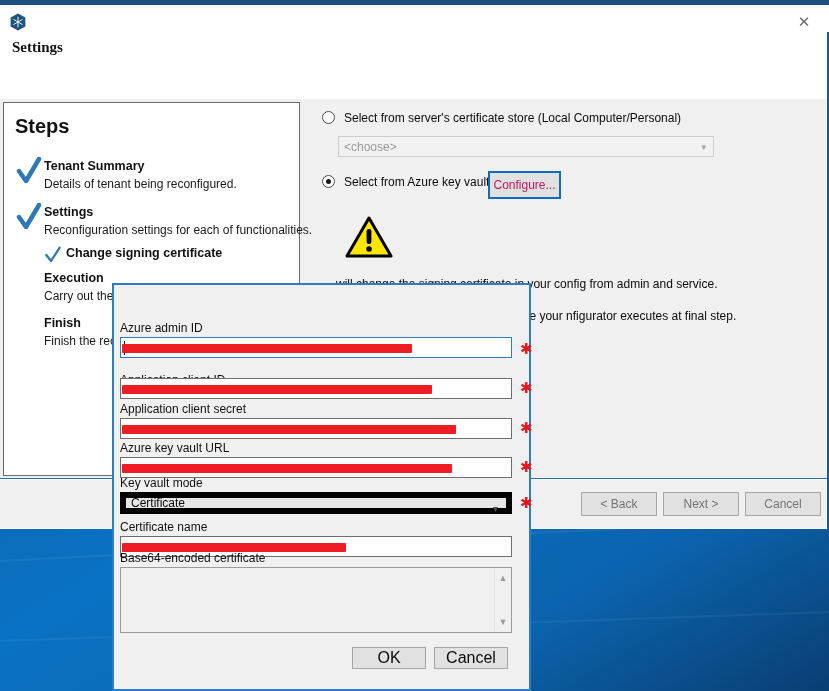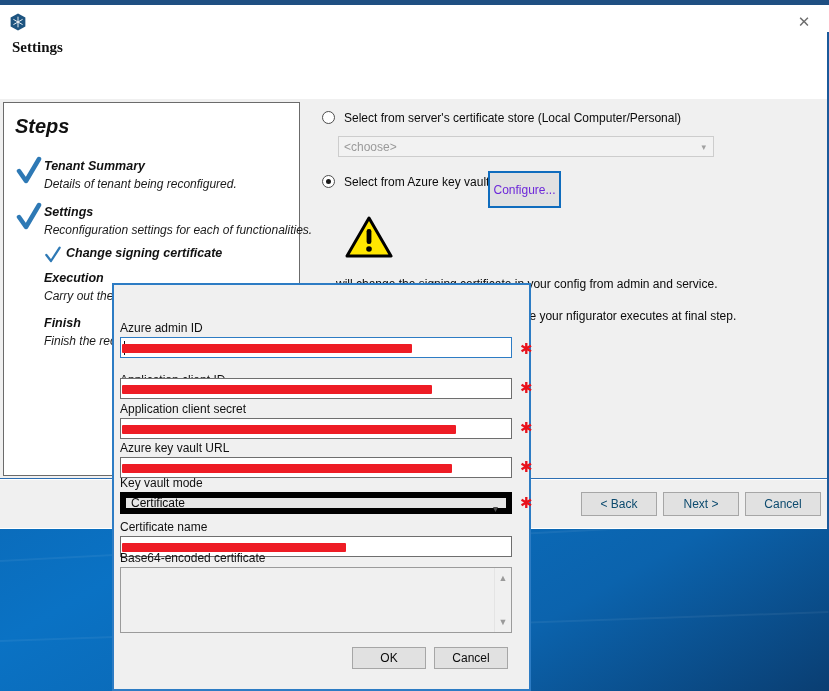--- a/index.html
+++ b/index.html
@@ -87,21 +87,20 @@
     background: #f0f0f0;
     border-bottom: 1px solid #2d6fb3;
     box-sizing: border-box;
   }
   #steps-panel {
     position: absolute; left: 3px; top: 3px;
     width: 297px; height: 374px;
     background: #ffffff;
     border: 1px solid #6b6b6b;
     box-sizing: border-box;
-    font-style: italic;
   }
   #steps-heading {
     position: absolute; left: 11px; top: 12px;
     font-size: 20px; font-weight: bold; color: #111;
   }
   .step {
     position: absolute; left: 12px; width: 280px;
   }
   .step-check {
     position: absolute; left: 0px; top: -3px;
@@ -152,25 +151,25 @@
     display: flex; align-items: center;
     font-size: 12px; color: #9a9a9a;
     padding-left: 5px;
   }
   #cert-store-select .chev {
     position: absolute; right: 7px; top: 5px;
     color: #a0a0a0; font-size: 9px;
   }
   #configure-button {
     position: absolute; left: 178px; top: 69px;
-    width: 73px; height: 37px;
+    width: 73px; height: 28px;
     background: #e1e1e1;
     border: 2px solid #0f6cbd;
     box-sizing: border-box;
-    font-size: 12px; color: #6d28d9;
+    font-size: 12px; color: #be185d;
     display: flex; align-items: center; justify-content: center;
   }
   #warning-icon {
     position: absolute; left: 35px; top: 114px;
     width: 48px; height: 42px;
   }
   #warning-text {
     position: absolute; left: 26px; top: 174px;
     width: 420px;
     font-size: 12px; color: #0b0b0b;
@@ -183,21 +182,21 @@
     position: absolute; left: 0; top: 480px;
     width: 827px; height: 48px;
     background: #f0f0f0;
   }
   .wiz-btn {
     position: absolute; top: 12px;
     width: 76px; height: 24px;
     background: #e1e1e1;
     border: 1px solid #a6a6a6;
     box-sizing: border-box;
-    font-size: 12px; color: #0c4a6e;
+    font-size: 12px; color: #737373;
     display: flex; align-items: center; justify-content: center;
   }
   #btn-back { left: 581px; }
   #btn-next { left: 663px; }
   #btn-cancel { left: 745px; }
 
   
   #akv-dialog {
     position: absolute;
     left: 112px; top: 283px;
@@ -272,21 +271,21 @@
     color: #9a9a9a; font-size: 9px;
   }
   #b64-scrollbar .arrow.up { top: 2px; }
   #b64-scrollbar .arrow.down { bottom: 2px; }
   .dlg-btn {
     position: absolute; top: 362px;
     width: 74px; height: 22px;
     background: #e1e1e1;
     border: 1px solid #a6a6a6;
     box-sizing: border-box;
-    font-size: 12px; color: #0a0a0a;
+    font-size: 16px; color: #0a0a0a;
     display: flex; align-items: center; justify-content: center;
   }
   #dlg-ok { left: 238px; }
   #dlg-cancel { left: 320px; }
 </style>
 </head>
 <body>
 
 <div class="desktop-streak" style="top:560px; transform: rotate(-3deg);"></div>
 <div class="desktop-streak" style="top:640px; transform: rotate(-2deg);"></div>

